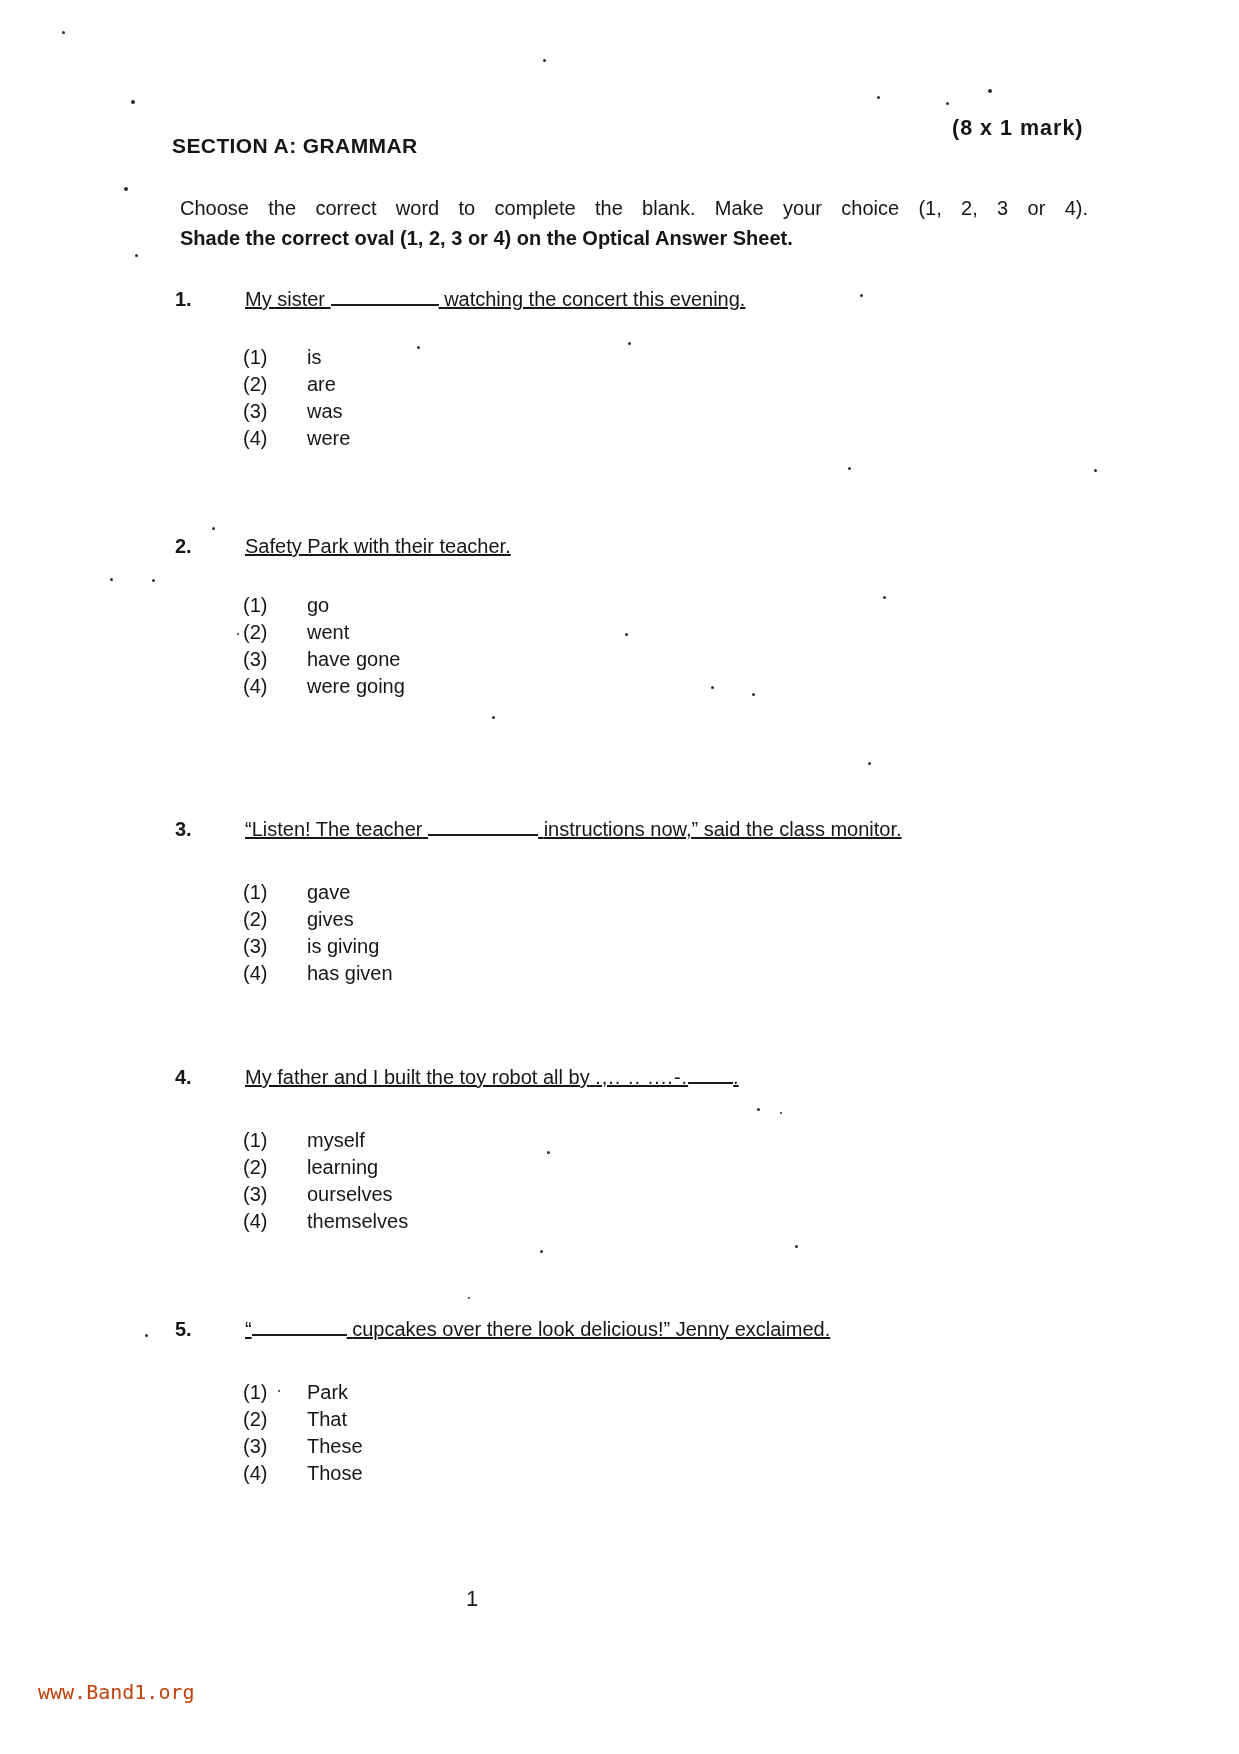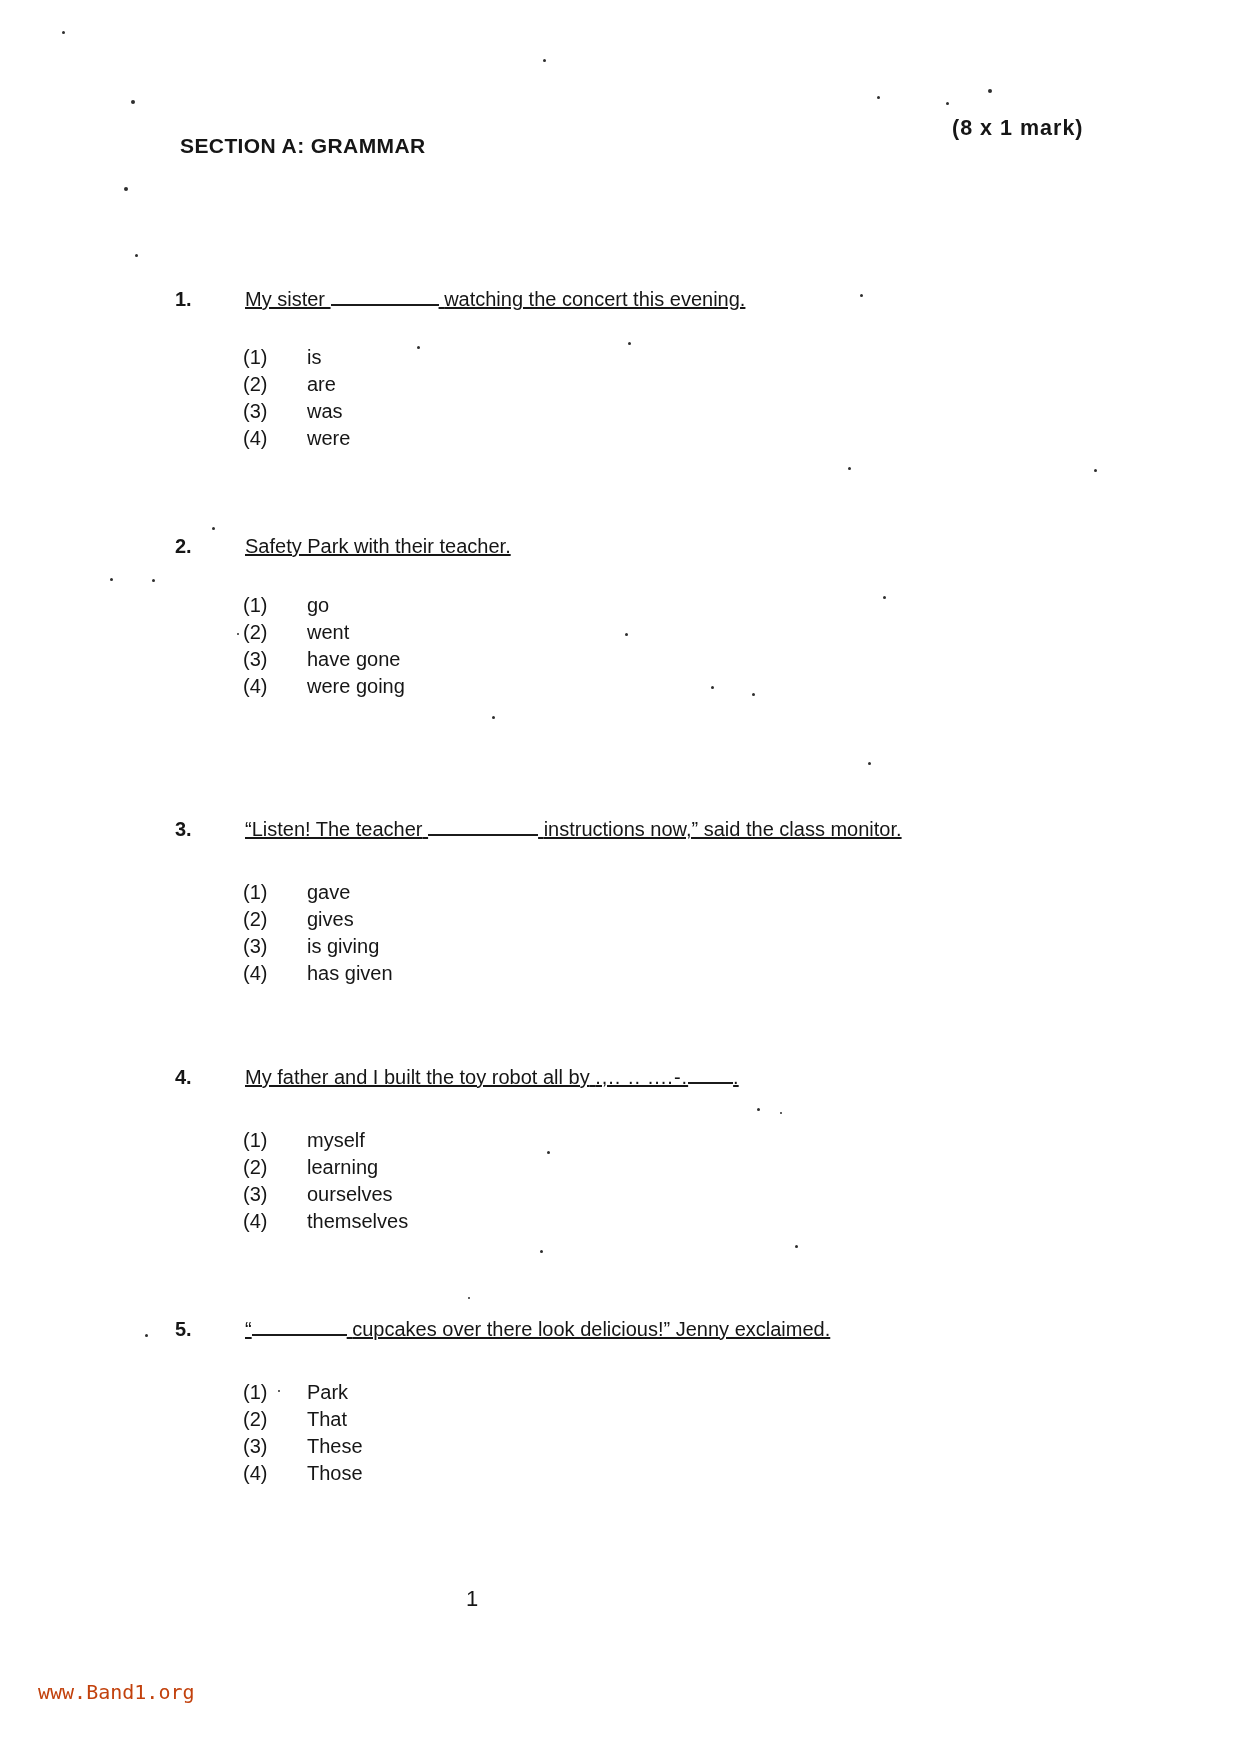--- a/index.html
+++ b/index.html
@@ -1,21 +1,21 @@
 <!DOCTYPE html>
 <html><head>
 <meta charset="utf-8">
 <style>
   html,body { margin:0; padding:0; background:#ffffff; }
   .page {
     position:relative; width:1239px; height:1754px; background:#fff;
     font-family:"Liberation Sans", sans-serif; color:#161616; overflow:hidden;
   }
   .sec-title {
-    position:absolute; left:180px; top:134px;
+    position:absolute; left:172px; top:134px;
     font-weight:bold; font-size:21px; letter-spacing:.4px;
   }
   .marks {
     position:absolute; left:952px; top:116px; width:190px;
     font-weight:bold; font-size:21.5px; letter-spacing:1px;
   }
   .instructions {
     position:absolute; left:180px; top:193px; width:908px;
     font-size:20px; line-height:30px;
   }
@@ -41,20 +41,24 @@
   .speck { position:absolute; background:#2e2e2e; border-radius:50%; }
 </style>
 </head>
 <body>
 
 <div class="page">
 
   <div class="sec-title">SECTION A: GRAMMAR</div>
   <div class="marks">(8 x 1 mark)</div>
 
+  <div class="instructions">
+    <div class="jline">Choose the correct word to complete the blank. Make your choice (1, 2, 3 or 4).</div>
+    <div class="bold">Shade the correct oval (1, 2, 3 or 4) on the Optical Answer Sheet.</div>
+  </div>
 
   <section class="question" style="top:285px">
     <div class="qrow">
       <div class="qnum">1.</div>
       <div class="qtext">
         <span>My sister</span>
         <span class="blank" style="width:108px"></span>
         <span>watching the concert this evening.</span>
       </div>
     </div>

